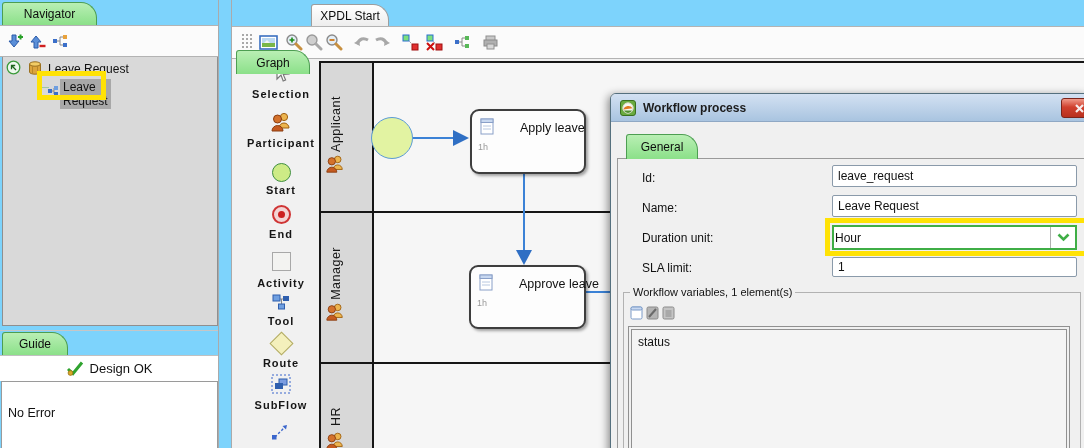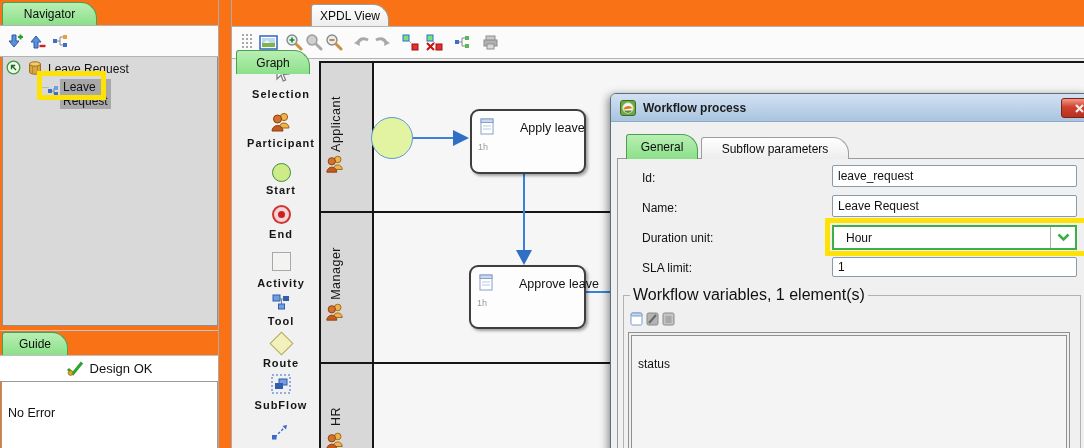--- a/index.html
+++ b/index.html
@@ -1,16 +1,16 @@
 <!DOCTYPE html>
 <html><head>
 <meta charset="utf-8">
 <style>
   html,body{margin:0;padding:0;background:#ddd;}
-  .screen{position:relative;width:1084px;height:448px;background:#f97316;overflow:hidden;
+  .screen{position:relative;width:1084px;height:448px;background:#7dd3fc;overflow:hidden;
           font-family:"Liberation Sans",sans-serif;color:#111;}
   .abs{position:absolute;}
   
   .tab{box-sizing:border-box;position:absolute;display:flex;align-items:center;justify-content:center;
        font-size:12px;color:#0d0d0d;background:linear-gradient(#b9efb4,#8be089);
        border:1px solid #4d9e52;border-bottom:none;border-radius:3px 16px 0 0;z-index:3;cursor:default;}
   .tab.inactive{background:linear-gradient(#ffffff,#ededed);border-color:#9d9d9d;}
   
   .toolbar-strip{position:absolute;background:#fbfbfb;border-top:1px solid #b3b3b3;border-bottom:1px solid #b3b3b3;z-index:2;}
   .tree-panel{position:absolute;background:#d9d9d9;border:1px solid #8f8f8f;}
@@ -40,29 +40,29 @@
              background:linear-gradient(#f09a8a,#d0402e 45%,#b8301f);border:1px solid #7c241a;
              display:flex;align-items:center;justify-content:center;box-sizing:border-box;cursor:pointer;}
   .tab-page{position:absolute;left:6px;top:64px;width:470px;height:296px;background:#f0f0f0;
             border:1px solid #9a9a9a;box-sizing:border-box;}
   .fld-label{position:absolute;left:30px;font-size:12px;color:#111;}
   .text-input{position:absolute;left:220px;width:245px;height:22px;box-sizing:border-box;background:#fff;
               border:1px solid #8a9aaa;border-radius:2px;font-family:"Liberation Sans",sans-serif;
               font-size:12px;padding:2px 5px;color:#111;}
   .dropdown{position:absolute;left:220px;width:245px;height:25px;box-sizing:border-box;background:#fff;
             border:2px solid #3fae46;display:flex;align-items:center;font-size:12px;cursor:pointer;z-index:2;}
-  .dropdown .val{flex:1;padding-left:12px;}
+  .dropdown .val{flex:1;padding-left:1px;}
   .dropdown .chev{width:24px;height:100%;border-left:1px solid #b0b0b0;display:flex;align-items:center;justify-content:center;}
   .vars-fieldset{position:absolute;left:12px;top:192px;width:458px;height:180px;border:1px solid #b2b2b2;
                  margin:0;padding:2px 6px;box-sizing:border-box;}
-  .vars-fieldset legend{font-size:16px;padding:0 3px;color:#111;}
+  .vars-fieldset legend{font-size:11px;padding:0 3px;color:#111;}
   .listbox-outer{position:absolute;left:4px;top:28px;width:442px;height:140px;border:1px solid #909090;
                  background:#f0f0f0;padding:2px;box-sizing:border-box;}
   .listbox-inner{width:100%;height:100%;border:1px solid #909090;background:#f4f4f4;box-sizing:border-box;}
-  .list-item{display:block;font-size:12px;padding:5px 6px 0 6px;margin-top:16px;}
+  .list-item{display:block;font-size:12px;padding:5px 6px 0 6px;}
   .tb-icon{position:absolute;width:20px;height:20px;display:inline-flex;align-items:center;justify-content:center;cursor:pointer;}
   .vline{position:absolute;width:1px;background:#aaa;}
   .hline{position:absolute;height:1px;background:#b3b3b3;}
 </style>
 </head>
 <body>
 
 <div class="screen">
 
   <div class="abs" style="left:0;top:0;width:0;height:0;">
@@ -148,21 +148,21 @@
   </div>
 
   <div class="vline" style="left:218px;top:0;height:448px;"></div>
   <div class="vline" style="left:231px;top:0;height:448px;"></div>
 
   <div class="abs" style="left:0;top:0;width:0;height:0;">
     <div class="tab" style="left:236px;top:2px;width:74px;height:24px;margin-top:48px;">
       <span>Graph</span>
     </div>
     <div class="tab inactive" style="left:311px;top:4px;width:78px;height:22px;">
-      <span>XPDL View</span>
+      <span>XPDL Start</span>
     </div>
 
     <div class="toolbar-strip" style="left:232px;top:26px;width:852px;height:31px;">
       <span class="abs" style="left:9px;top:6px;width:12px;height:19px;background:radial-gradient(#a8a8a8 1px,transparent 1.2px);background-size:4px 4px;"></span>
       <span class="tb-icon" style="left:26px;top:5px;">
         <svg width="19" height="15" viewBox="0 0 19 15">
             <rect x="1" y="1" width="17" height="13" fill="#fff" stroke="#3a6fc0" stroke-width="1.6"></rect>
             <rect x="3" y="3" width="13" height="5" fill="#bcd8f0"></rect>
             <rect x="3" y="8" width="13" height="4" fill="#7ab648"></rect>
             <path d="M5,8 l3,-3 3,3 z" fill="#f4f4f4"></path>
@@ -376,23 +376,20 @@
       <span class="dlg-title">Workflow process</span>
       <span class="close-btn">
         <svg width="9" height="9" viewBox="0 0 9 9">
             <path d="M1,1 L8,8 M8,1 L1,8" stroke="#f6ecec" stroke-width="2.2"></path>
           </svg>
       </span>
     </div>
 
     <div class="tab" style="left:15px;top:40px;width:72px;height:25px;">
       <span>General</span>
-    </div>
-    <div class="tab inactive" style="left:90px;top:43px;width:148px;height:22px;">
-      <span>Subflow parameters</span>
     </div>
 
     <div class="tab-page">
       <span class="fld-label" style="top:12px;left:24px;">Id:</span>
       <input class="text-input" style="top: 6px; left: 214px;" readonly="" value="leave_request">
 
       <span class="fld-label" style="top:42px;left:24px;">Name:</span>
       <input class="text-input" style="top: 36px; left: 214px;" readonly="" value="Leave Request">
 
       <span class="fld-label" style="top:72px;left:24px;">Duration unit:</span>

